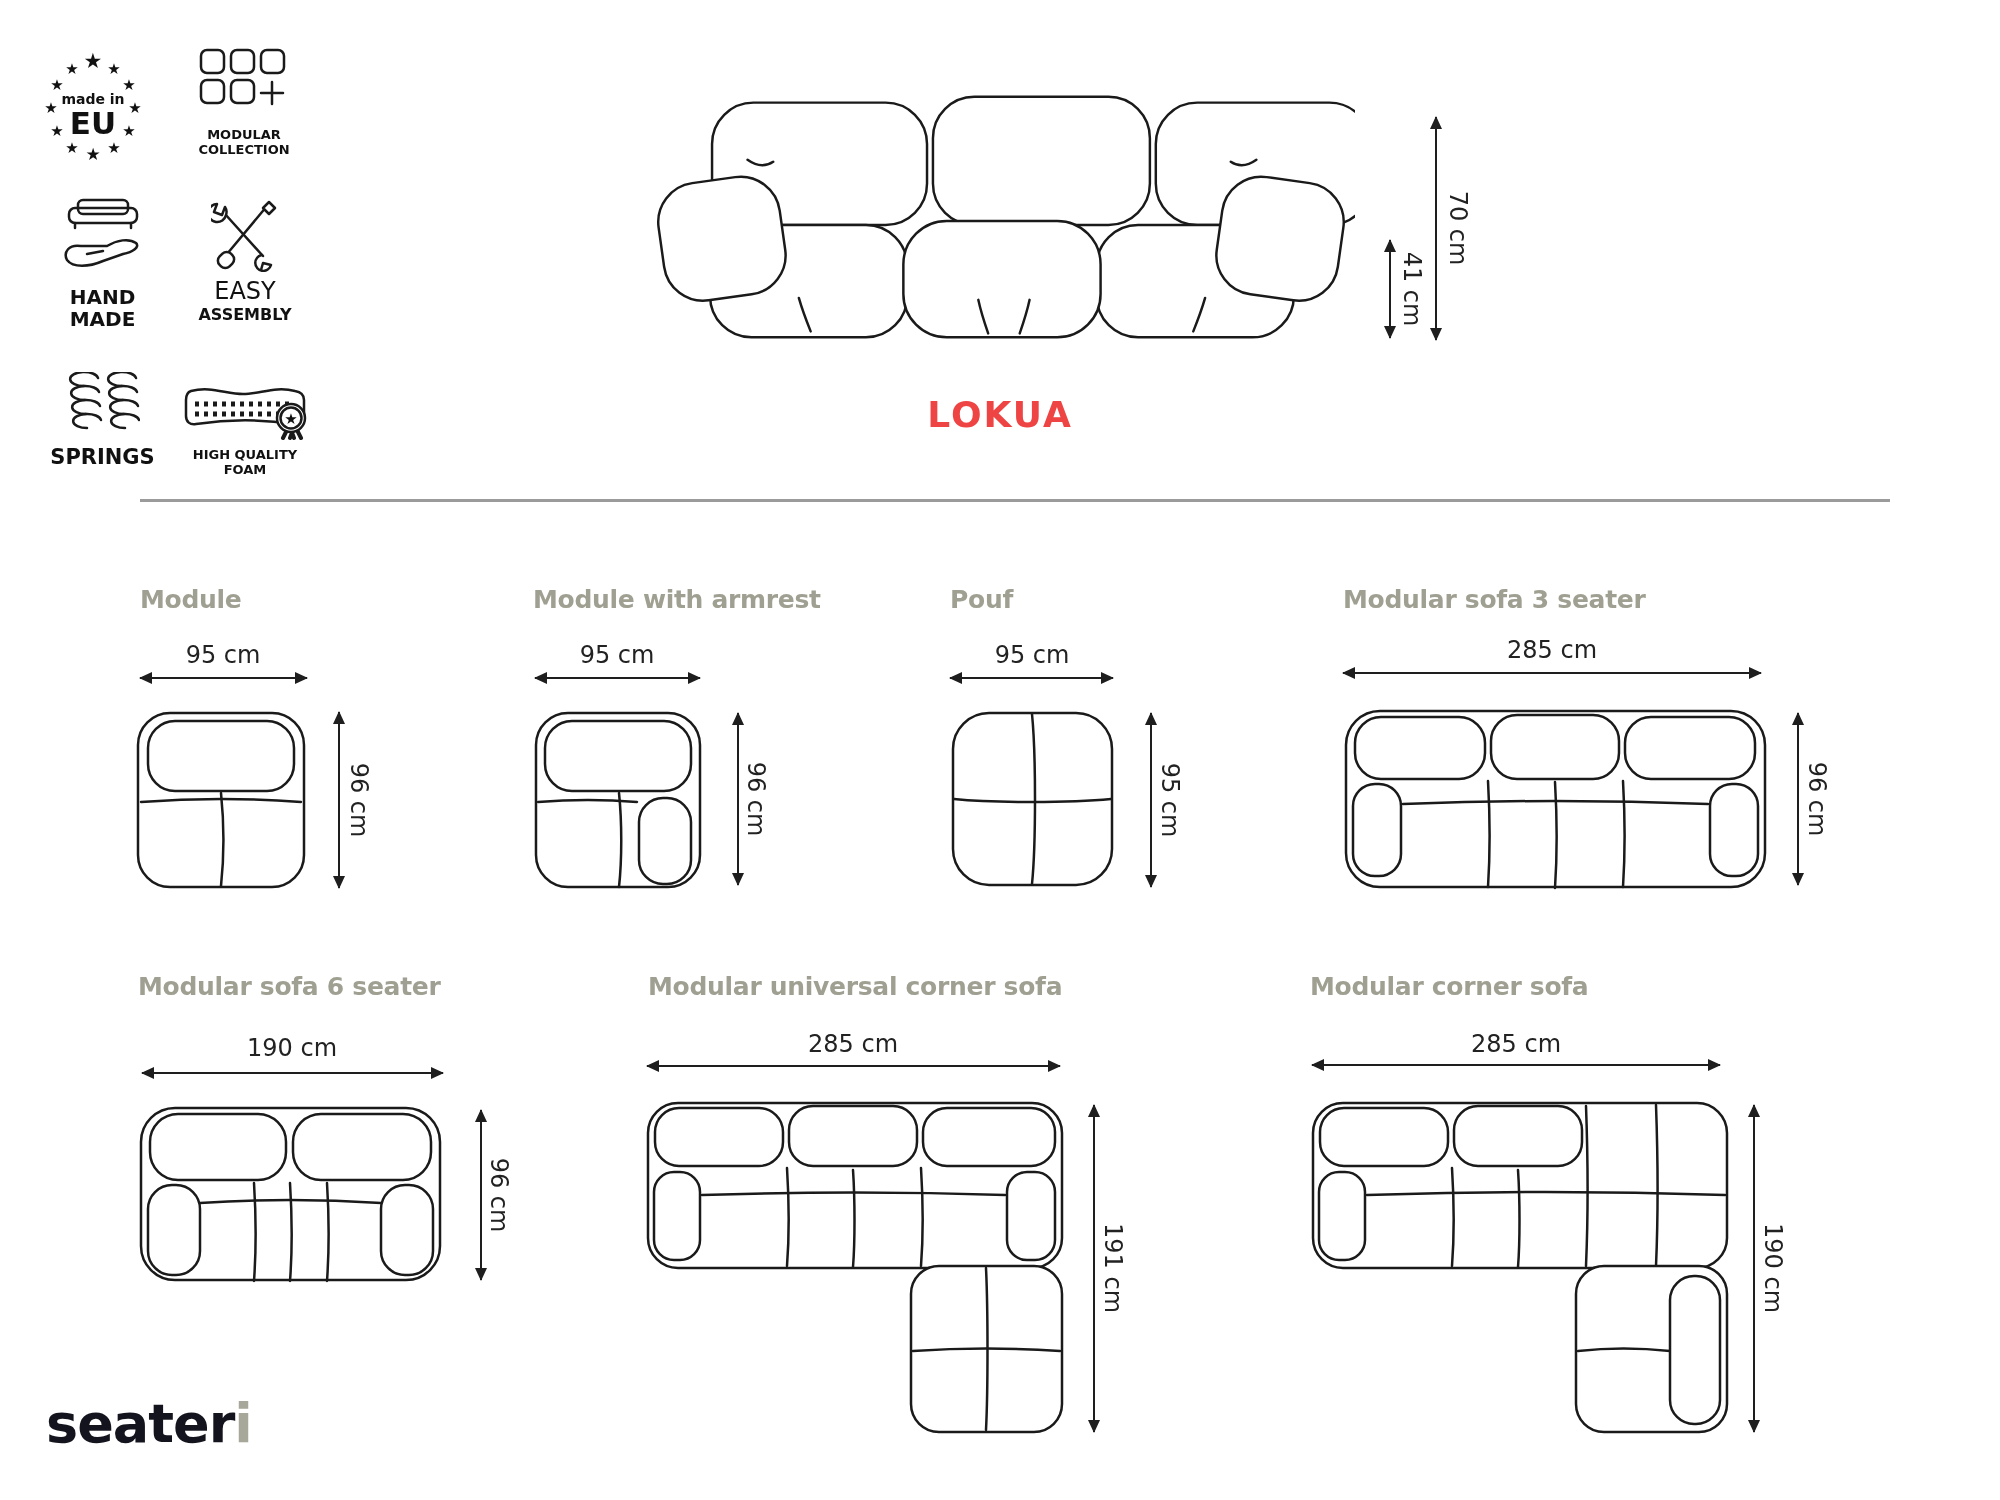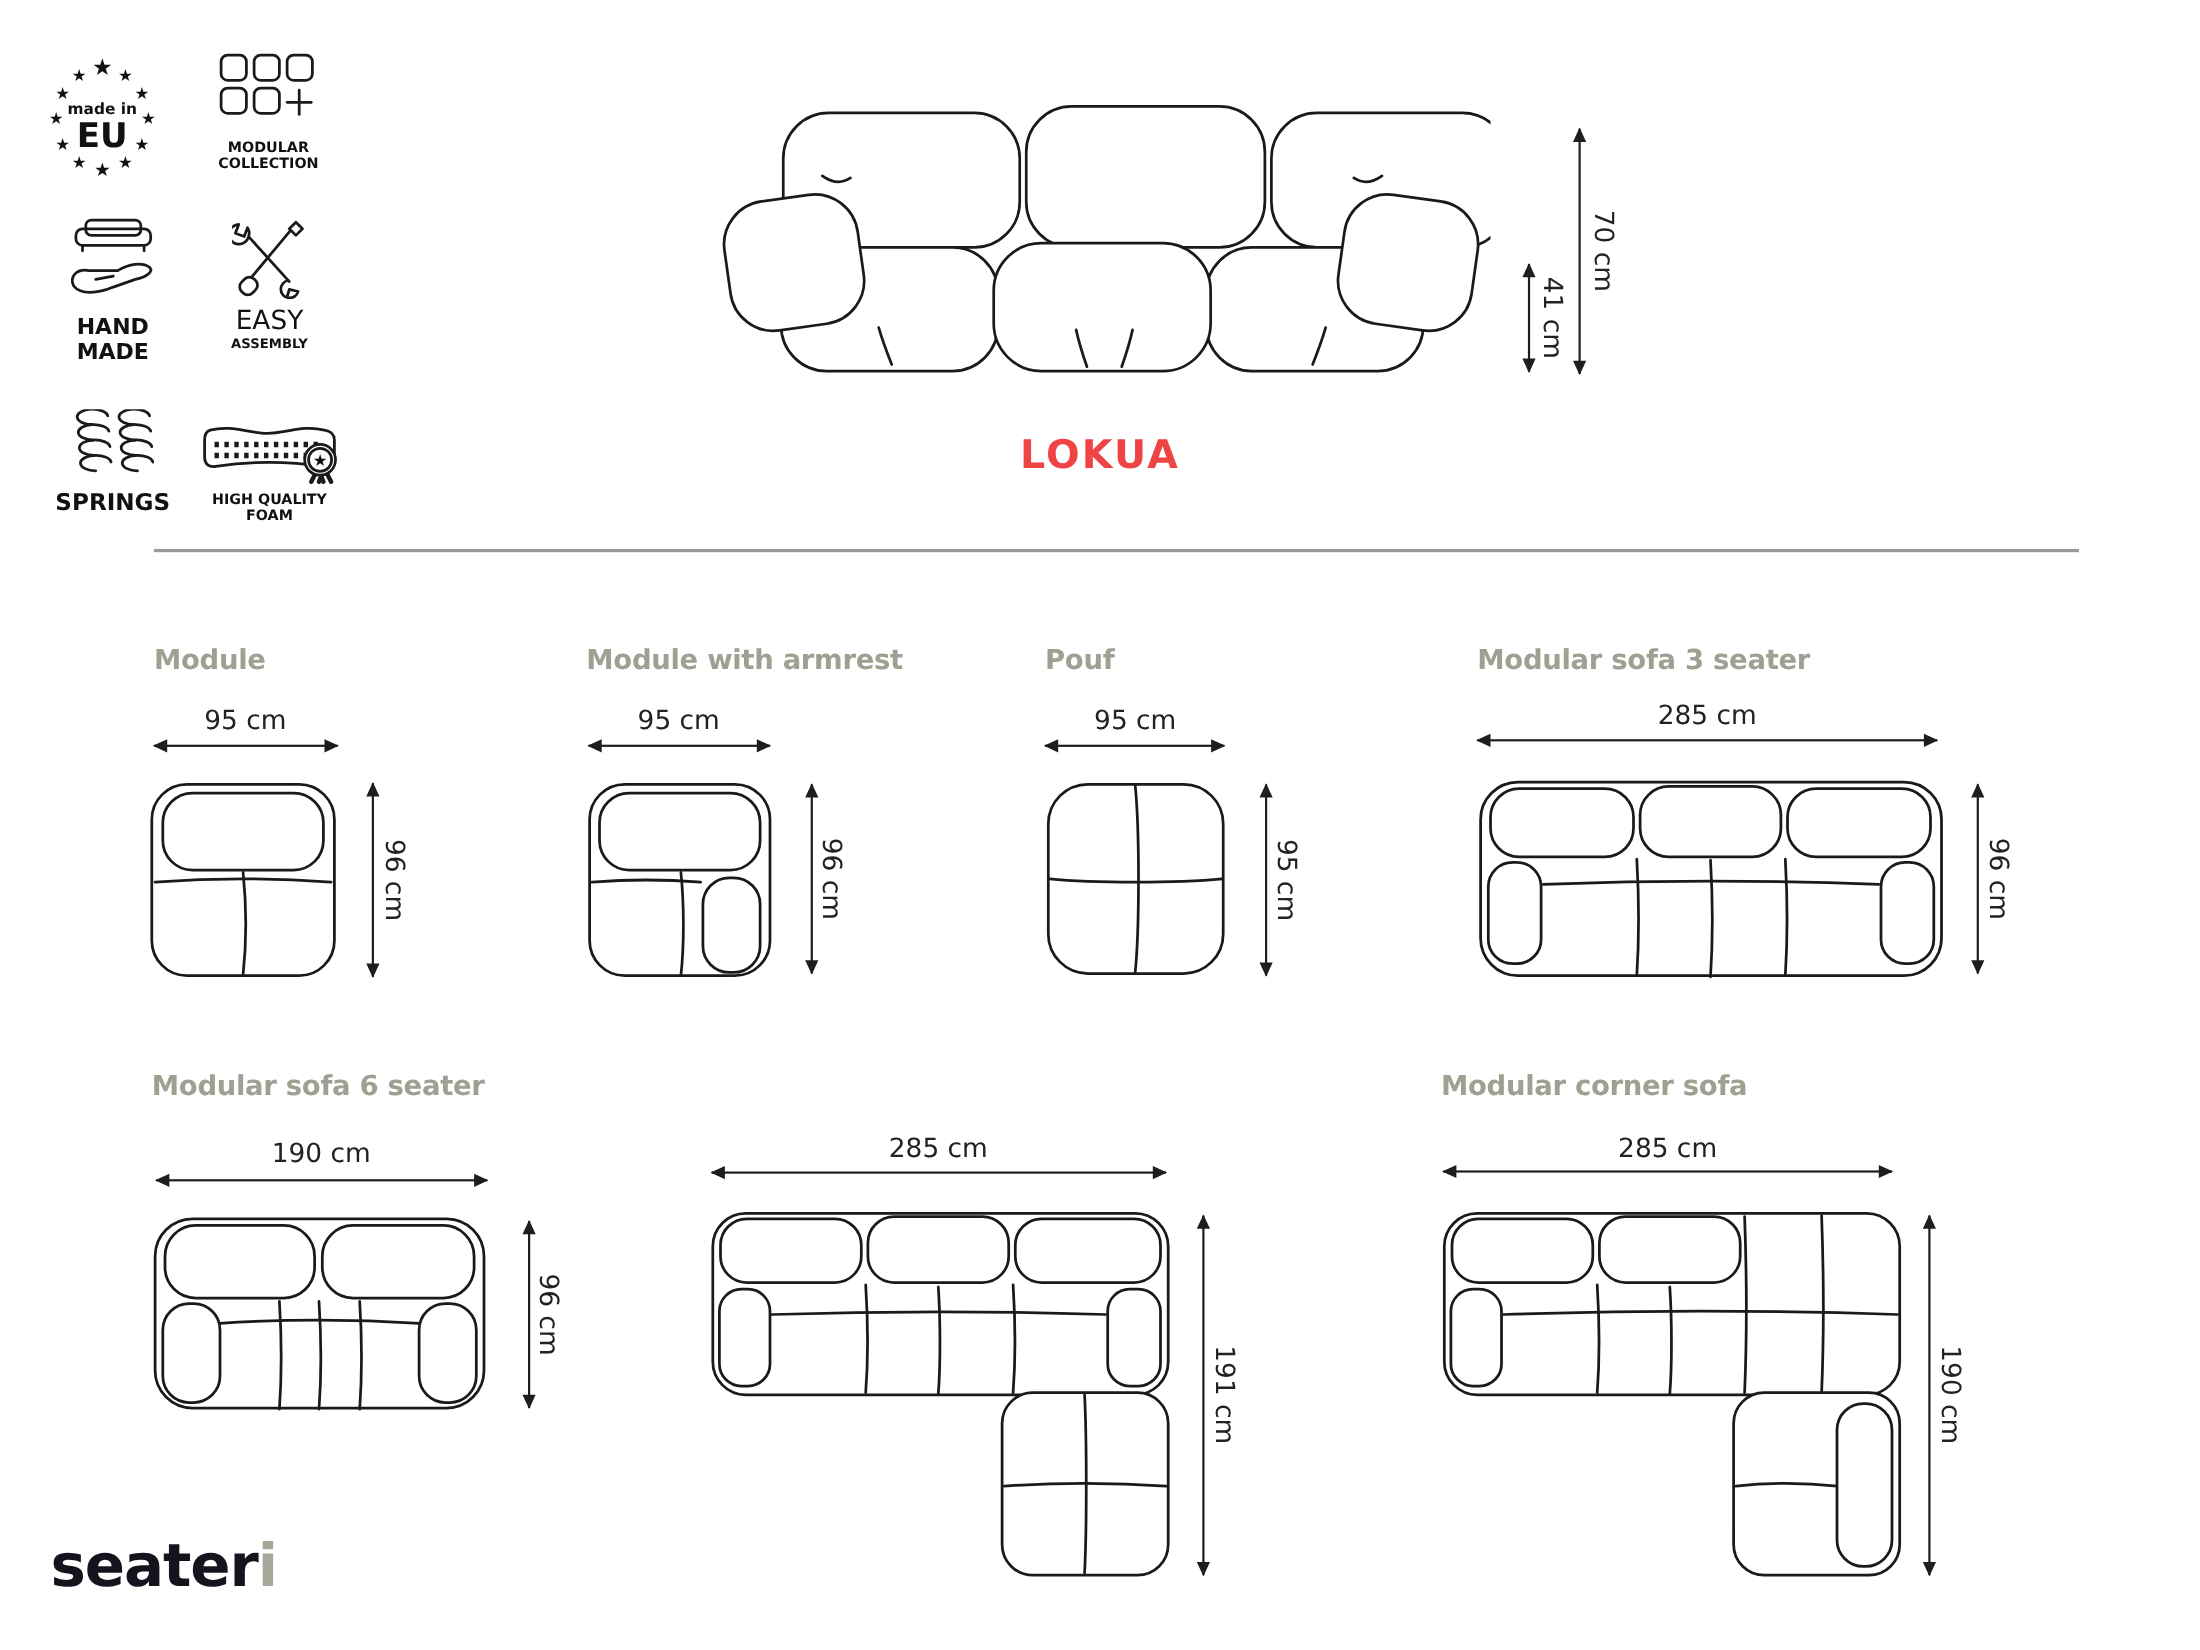--- a/index.html
+++ b/index.html
@@ -110,21 +110,21 @@
       <path d="M14 16 L 52 58"></path>
       <path d="M15 17 a 9 9 0 1 1 -9 -11 l -3 8 8 3 3 -8 a 9 9 0 0 1 1 8 Z" fill="#fff"></path>
       <path d="M51 57 a 8 8 0 1 0 9 10 l -8 -2 -2 7" fill="#fff"></path>
       <path d="M56 8 L 16 56"></path>
       <path d="M58 4 l 6 6 -6 6 -6 -6 Z" fill="#fff"></path>
       <rect x="8" y="54" width="14" height="16" rx="6" transform="rotate(45 15 62)" fill="#fff"></rect>
     </g>
   </svg>
   <div class="badge-label" style="margin-top:2px;">
     <div style="font-size:24px;font-weight:400;">EASY</div>
-    <div style="font-size:12px;font-weight:700;margin-top:1px;">ASSEMBLY</div>
+    <div style="font-size:16px;font-weight:700;margin-top:1px;">ASSEMBLY</div>
   </div>
 </div>
 
 <div class="abs" style="left:50px;top:372px;width:105px;height:105px;text-align:center;">
   <svg width="74" height="64" viewBox="0 0 74 64" style="display:inline-block">
     <g class="draw" stroke-width="3.4">
       <path d="M32 6 a 14 7 0 1 0 -14 8"></path>
       <path d="M33 20 a 14 7 0 1 0 -14 8"></path>
       <path d="M34 34 a 14 7 0 1 0 -14 8"></path>
       <path d="M35 48 a 14 7 0 1 0 -14 8"></path>
@@ -270,20 +270,21 @@
       <path d="M189 78 C 191 110 191 148 189 176" fill="none"></path>
       <rect x="10" y="80" width="52" height="90" rx="24"></rect>
       <rect x="243" y="80" width="52" height="90" rx="24"></rect>
     </g>
   </svg>
   <div class="varrow" style="left:342px;top:138px;height:170px;"></div>
   <div class="dim-label vert" style="left:361px;top:223px;">96 cm</div>
 </div>
 
 <div class="fig" style="left:645px;top:972px;width:480px;height:465px;">
+  <div class="sec-title" style="left:3px;top:0;">Modular universal corner sofa</div>
   <div class="dim-label" style="left:208px;top:72px;">285 cm</div>
   <div class="harrow" style="left:2px;top:93px;width:413px;"></div>
   <svg style="left:0;top:128px;" width="420" height="335" viewBox="0 0 420 335">
     <g class="draw-fill">
       <rect x="3" y="3" width="414" height="165" rx="30"></rect>
       <rect x="10" y="8" width="128" height="58" rx="24"></rect>
       <rect x="144" y="6" width="128" height="60" rx="24"></rect>
       <rect x="278" y="8" width="132" height="58" rx="24"></rect>
       <path d="M57 95 Q 210 90 360 95" fill="none"></path>
       <path d="M142 68 C 144 100 144 140 142 166" fill="none"></path>

